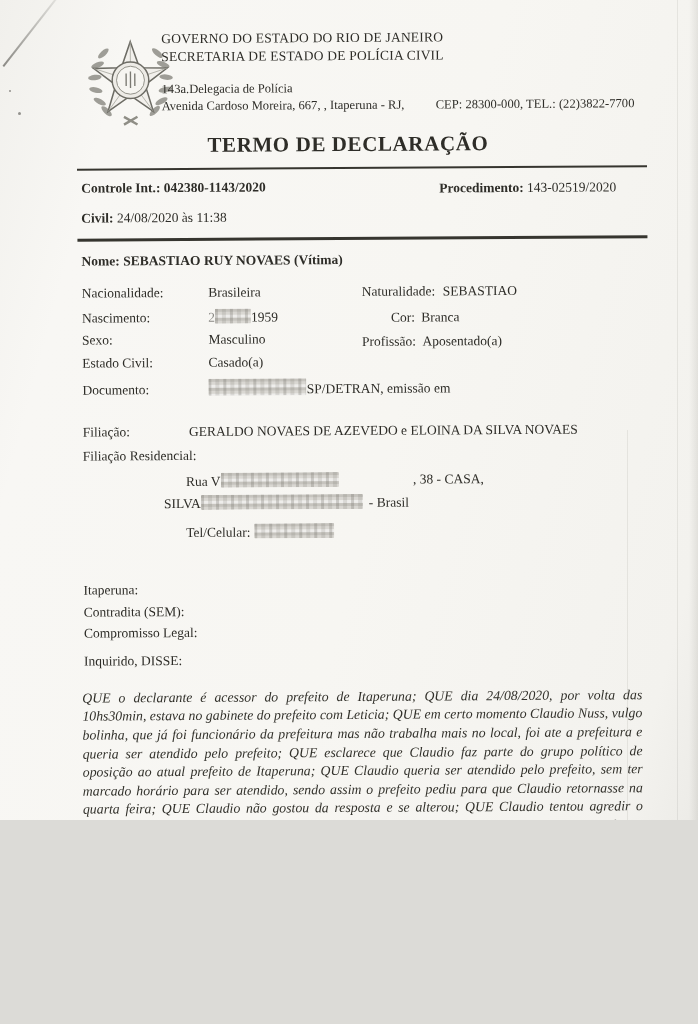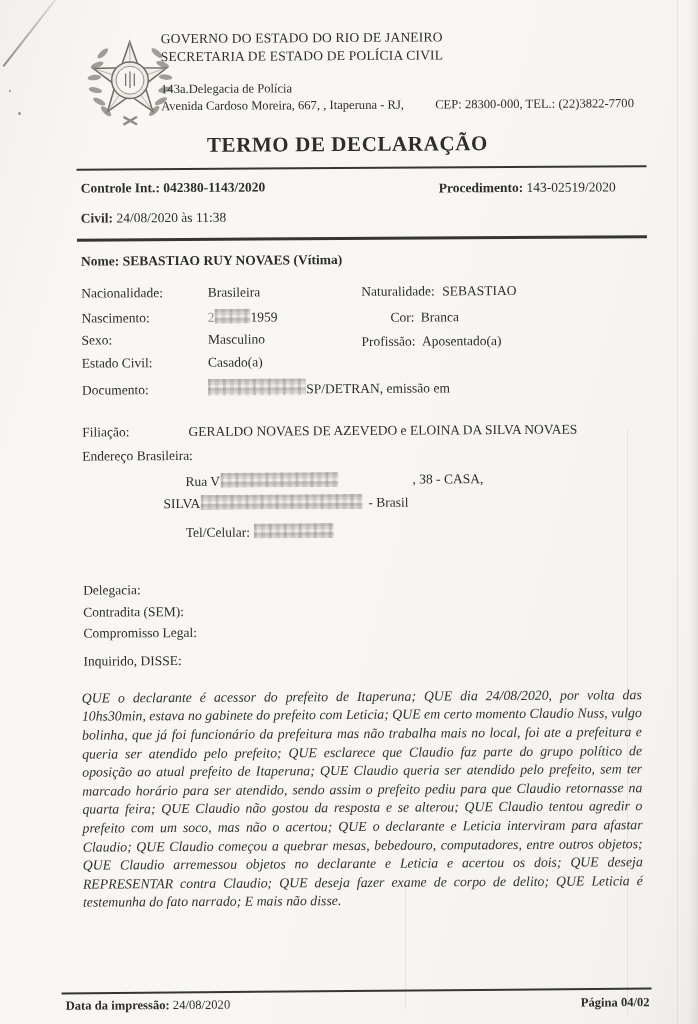--- a/index.html
+++ b/index.html
@@ -1,18 +1,18 @@
 <!DOCTYPE html>
 <html><head>
 <meta charset="utf-8">
 <style>
   html,body{margin:0;padding:0;background:#dcdbd7;}
   .paper{
     position:relative;
-    width:698px;height:1024px;
+    width:698px;height:820px;
     margin:0 auto;
     background:linear-gradient(105deg,#f1f0ec 0%,#f8f7f4 15%,#f7f6f2 55%,#f3f2ee 92%,#ecebe7 100%);
     overflow:hidden;
     font-family:"Liberation Serif","DejaVu Serif",serif;
     color:#2e2d28;
   }
   .tilt{position:absolute;inset:0;transform:rotate(-0.35deg);transform-origin:50% 40%;}
   .abs{position:absolute;white-space:nowrap;}
   .fs13{font-size:13.5px;}
   .fs12{font-size:12.6px;}
@@ -150,35 +150,35 @@
 
     <div class="abs fs13" style="left:82px;top:378px;">
       <span class="label-col">Documento:</span>
       <span class="redact" style="width:98px;height:17px;"></span><span>SP/DETRAN, emissão em</span>
     </div>
 
     <div class="abs fs13" style="left:82px;top:423px;">
       <span style="display:inline-block;width:103px;">Filiação:</span>
       <span>GERALDO NOVAES DE AZEVEDO e ELOINA DA SILVA NOVAES</span>
     </div>
-    <div class="abs fs13" style="left:82px;top:447px;">Endereço Brasileira:</div>
+    <div class="abs fs13" style="left:82px;top:447px;">Filiação Residencial:</div>
 
     <div class="abs fs13" style="left:185px;top:472px;width:460px;">
       <span>Rua V</span><span class="redact" style="width:118px;"></span>
       <span class="abs" style="left:227px;top:0;">, 38  - CASA,</span>
     </div>
     <div class="abs fs13" style="left:163px;top:494px;">
       <span>SILVA</span><span class="redact" style="width:162px;margin-right:6px;"></span><span>- Brasil</span>
     </div>
     <div class="abs fs13" style="left:185px;top:523px;">
       <span>Tel/Celular:</span>
       <span class="redact" style="width:80px;"></span>
     </div>
 
-    <div class="abs fs13" style="left:82px;top:581px;">Delegacia:</div>
+    <div class="abs fs13" style="left:82px;top:581px;">Itaperuna:</div>
     <div class="abs fs13" style="left:82px;top:603px;">Contradita (SEM):</div>
     <div class="abs fs13" style="left:82px;top:624px;">Compromisso Legal:</div>
     <div class="abs fs13" style="left:82px;top:652px;">Inquirido, DISSE:</div>
 
     <p class="statement">QUE o declarante é acessor do prefeito de Itaperuna; QUE dia 24/08/2020, por volta das 10hs30min, estava no gabinete do prefeito com Leticia; QUE em certo momento Claudio Nuss, vulgo bolinha, que já foi funcionário da prefeitura mas não trabalha mais no local, foi ate a prefeitura e queria ser atendido pelo prefeito; QUE esclarece que Claudio faz parte do grupo político de oposição ao atual prefeito de Itaperuna; QUE Claudio queria ser atendido pelo prefeito, sem ter marcado horário para ser atendido, sendo assim o prefeito pediu para que Claudio retornasse na quarta feira; QUE Claudio não gostou da resposta e se alterou; QUE Claudio tentou agredir o prefeito com um soco, mas não o acertou; QUE o declarante e Leticia interviram para afastar Claudio; QUE Claudio começou a quebrar mesas, bebedouro, computadores, entre outros objetos; QUE Claudio arremessou objetos no declarante e Leticia e acertou os dois; QUE deseja REPRESENTAR contra Claudio; QUE deseja fazer exame de corpo de delito; QUE Leticia é testemunha do fato narrado; E mais não disse.</p>
 
     <div class="rule thin" style="left:58px;top:990px;width:590px;transform:rotate(-0.15deg);"></div>
     <div class="abs fs12" style="left:62px;top:997px;">
       <span class="bold">Data da impressão:</span>
       <span>24/08/2020</span>

